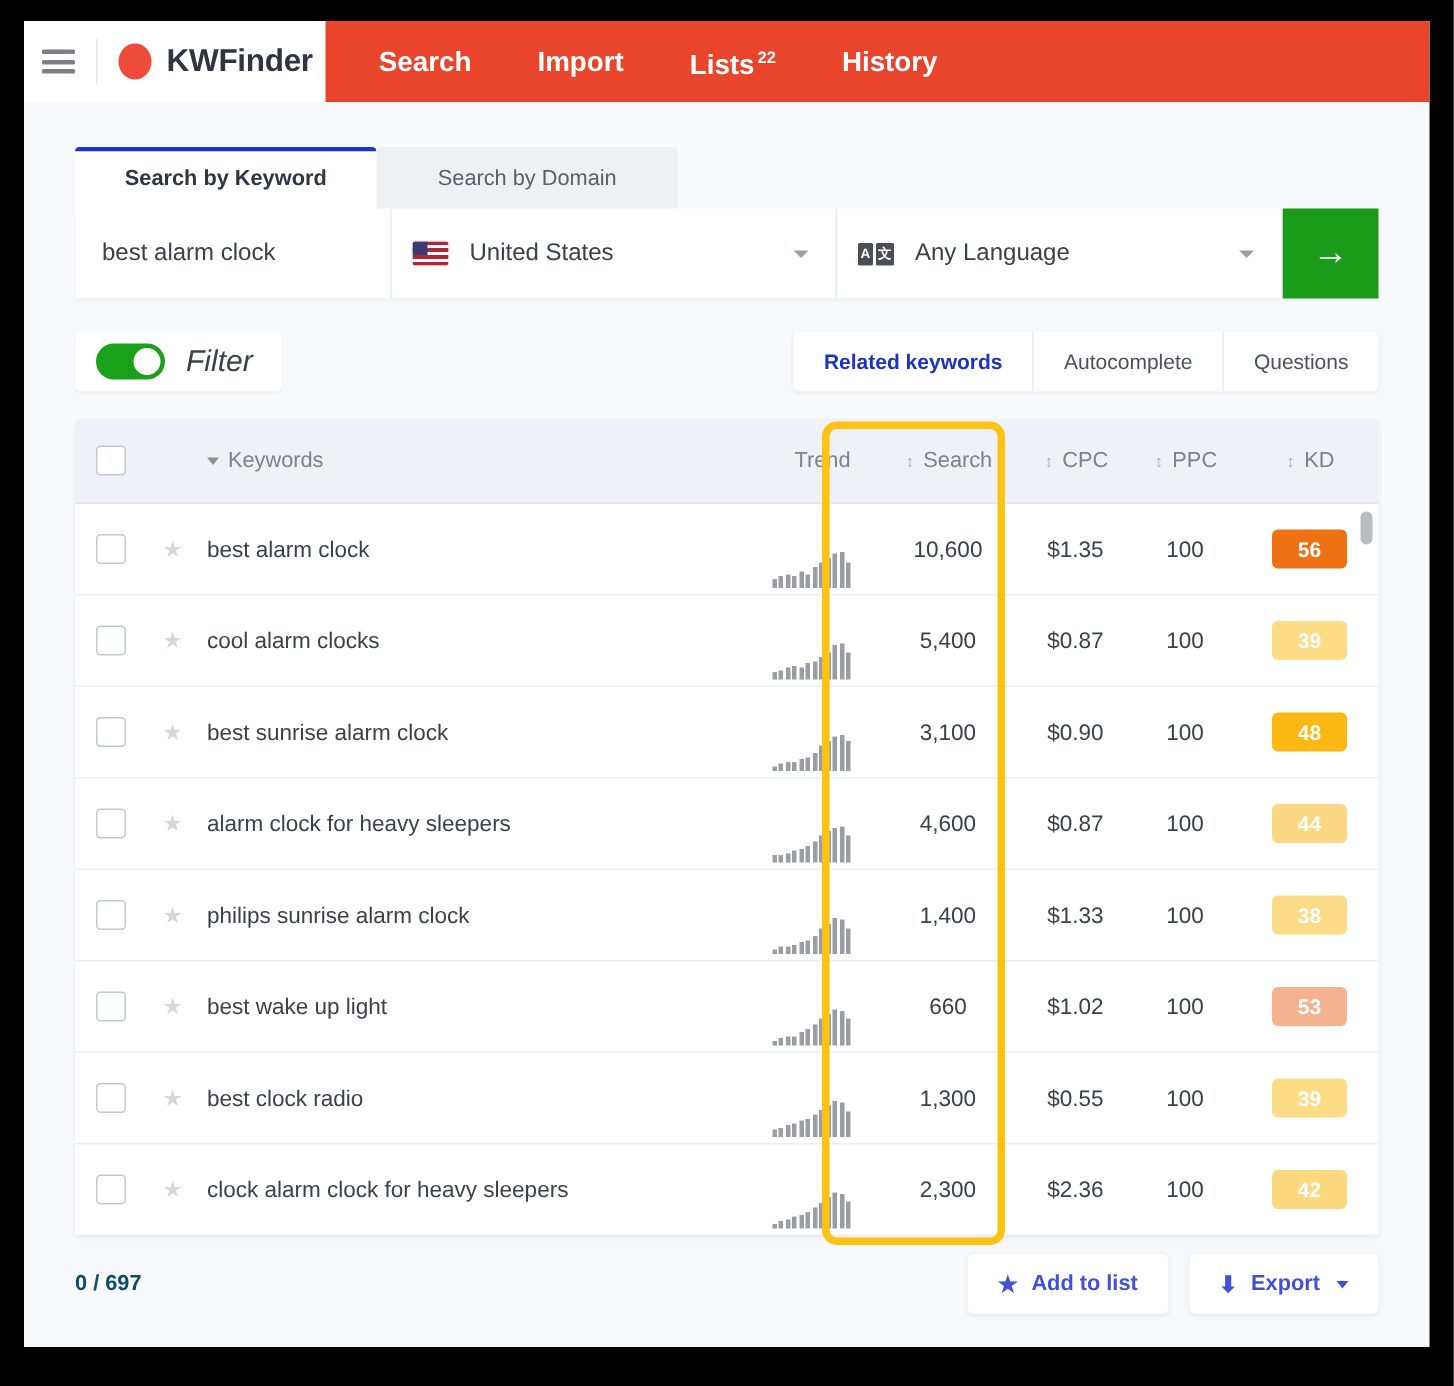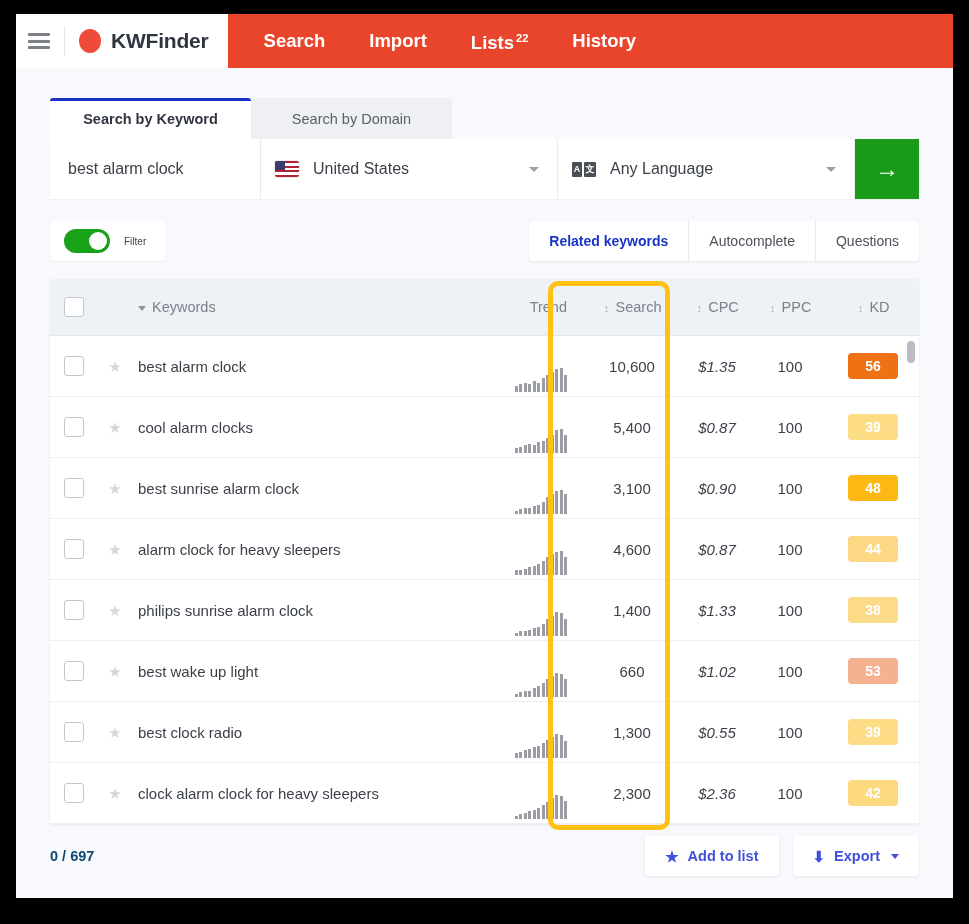--- a/index.html
+++ b/index.html
@@ -25,21 +25,21 @@
   .topnav {
     display: flex;
     align-items: stretch;
     height: 54px;
     background: #e8452c;
   }
   .nav-left {
     background: #ffffff;
     display: flex;
     align-items: center;
-    padding: 0 19px 0 12px;
+    padding: 0 8px 0 12px;
     flex: 0 0 auto;
   }
   .hamburger {
     width: 22px;
     height: 16px;
     display: flex;
     flex-direction: column;
     justify-content: space-between;
     cursor: pointer;
     margin-right: 14px;
@@ -236,21 +236,21 @@
     margin-right: 14px;
     flex: 0 0 auto;
   }
   .toggle .knob {
     position: absolute;
     right: 3px; top: 3px;
     width: 18px; height: 18px;
     background: #ffffff;
     border-radius: 50%;
   }
-  .filter-label { font-size: 10px; color: #3c4149; }
+  .filter-label { font-size: 20px; color: #3c4149; font-style: italic; }
 
   .seg-group {
     margin-left: auto;
     display: flex;
     background: #ffffff;
     border-radius: 4px;
     overflow: hidden;
     box-shadow: 0 1px 3px rgba(0,0,0,0.07);
     height: 40px;
   }
@@ -345,21 +345,21 @@
     padding-right: 0;
     position: relative;
     top: 13px;
   }
   .spark i {
     display: block;
     width: 3px;
     background: #9a9ea4;
   }
   .val-search { font-size: 15px; color: #3c4149; }
-  .val-cpc    { font-size: 15px; color: #3c4149; font-style: italic; }
+  .val-cpc    { font-size: 15px; color: #3c4149; }
   .val-ppc    { font-size: 15px; color: #3c4149; }
   .kd-badge {
     display: inline-block;
     min-width: 42px;
     padding: 5px 4px;
     border-radius: 4px;
     color: #ffffff;
     font-size: 14px;
     font-weight: bold;
     text-align: center;

